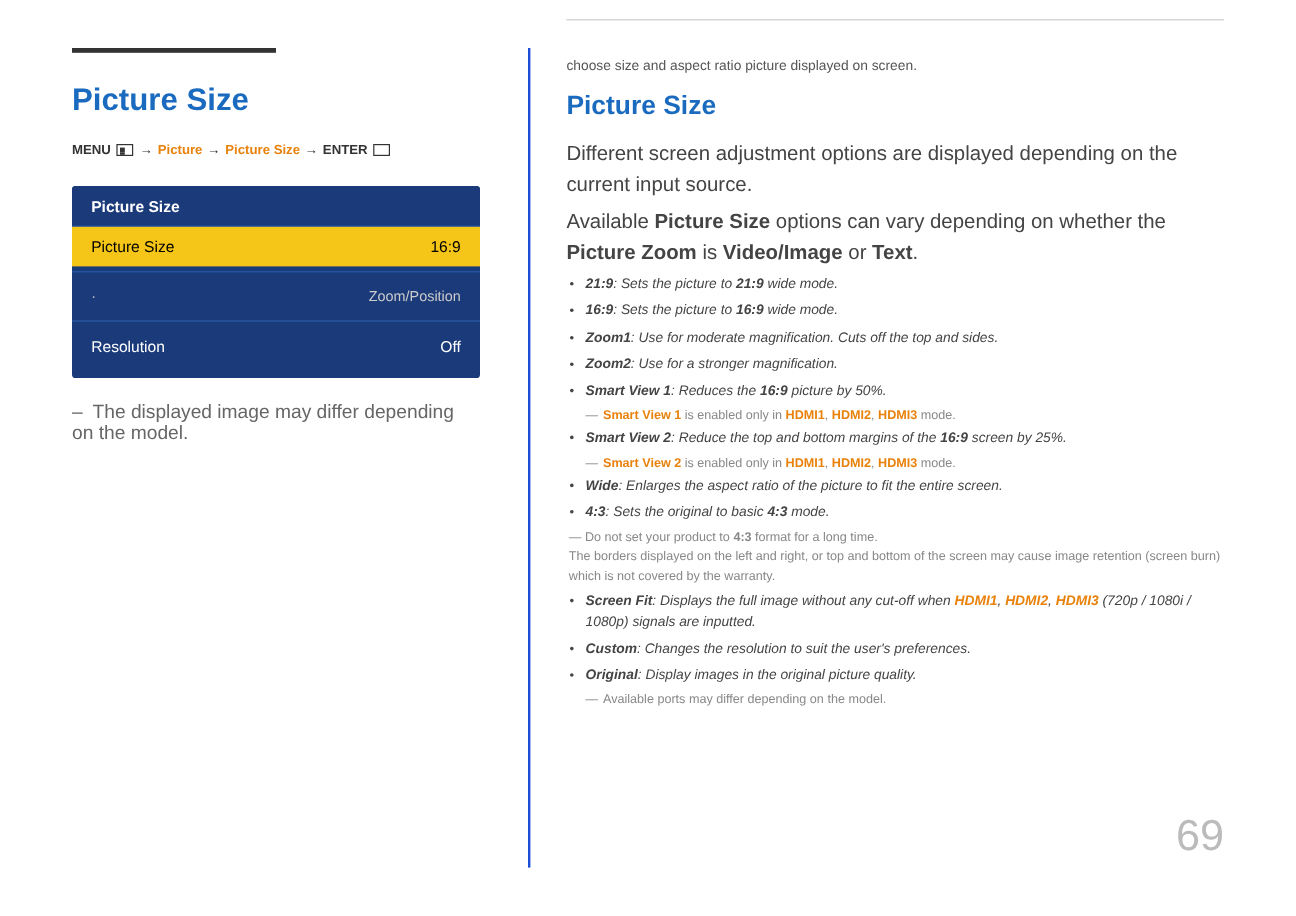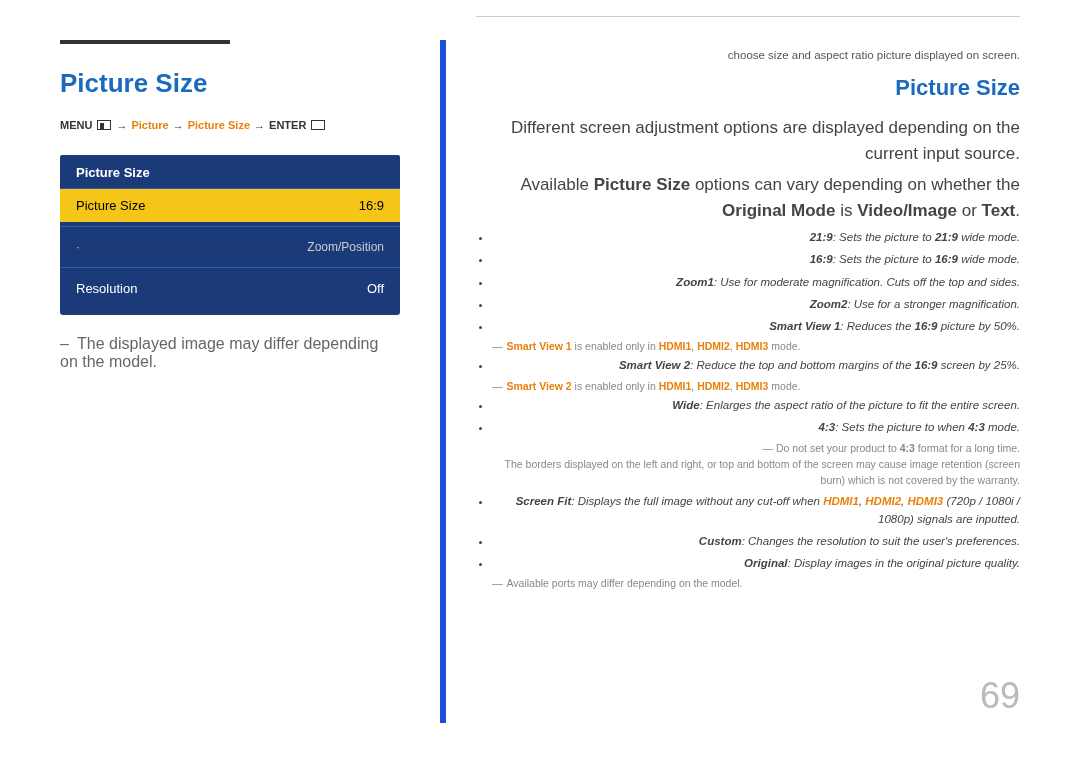--- a/index.html
+++ b/index.html
@@ -146,22 +146,21 @@
       margin-top: 16px;
     }
     .note-text .dash {
       margin-right: 4px;
     }
 
     
     .right-col {
       flex: 1;
       padding-left: 30px;
-      border-left: 6px solid #1d4ed8;
-      text-align: right;
+      border-left: 2px solid #1d4ed8;
     }
 
     .right-top-bar {
       width: 100%;
       height: 1px;
       background: #ccc;
       margin-bottom: 16px;
       position: relative;
       top: -24px;
     }
@@ -285,21 +284,21 @@
   <div class="right-col">
     <div class="right-top-bar"></div>
 
     <div class="intro-text">choose size and aspect ratio picture displayed on screen.</div>
 
     <div class="section-title-right">Picture Size</div>
 
     <p class="description">Different screen adjustment options are displayed depending on the current input source.</p>
 
     <p class="description">
-      <span>Available </span><span class="bold">Picture Size</span><span> options can vary depending on whether the </span><span class="bold">Original Mode</span><span> is </span><span class="bold">Video/Image</span><span> or </span><span class="bold">Text</span><span>.</span>
+      <span>Available </span><span class="bold">Picture Size</span><span> options can vary depending on whether the </span><span class="bold">Picture Zoom</span><span> is </span><span class="bold">Video/Image</span><span> or </span><span class="bold">Text</span><span>.</span>
     </p>
 
     <ul class="bullet-list">
 
       <li class="bullet-item">
         <span class="bold">21:9</span><span>: Sets the picture to </span><span class="bold">21:9</span><span> wide mode.</span>
       </li>
 
       <li class="bullet-item">
         <span class="bold">16:9</span><span>: Sets the picture to </span><span class="bold">16:9</span><span> wide mode.</span>
@@ -333,21 +332,21 @@
       <span><span class="bold-orange">Smart View 2</span><span> is enabled only in </span><span class="bold-orange">HDMI1</span><span>, </span><span class="bold-orange">HDMI2</span><span>, </span><span class="bold-orange">HDMI3</span><span> mode.</span></span>
     </div>
 
     <ul class="bullet-list">
 
       <li class="bullet-item">
         <span class="bold">Wide</span><span>: Enlarges the aspect ratio of the picture to fit the entire screen.</span>
       </li>
 
       <li class="bullet-item">
-        <span class="bold">4:3</span><span>: Sets the picture to when </span><span class="bold">4:3</span><span> mode.</span>
+        <span class="bold">4:3</span><span>: Sets the original to basic </span><span class="bold">4:3</span><span> mode.</span>
       </li>
     </ul>
     <div class="warning-note">
       <div>— Do not set your product to <strong>4:3</strong> format for a long time.</div>
       <div>The borders displayed on the left and right, or top and bottom of the screen may cause image retention (screen burn) which is not covered by the warranty.</div>
     </div>
 
     <ul class="bullet-list">
 
       <li class="bullet-item">

